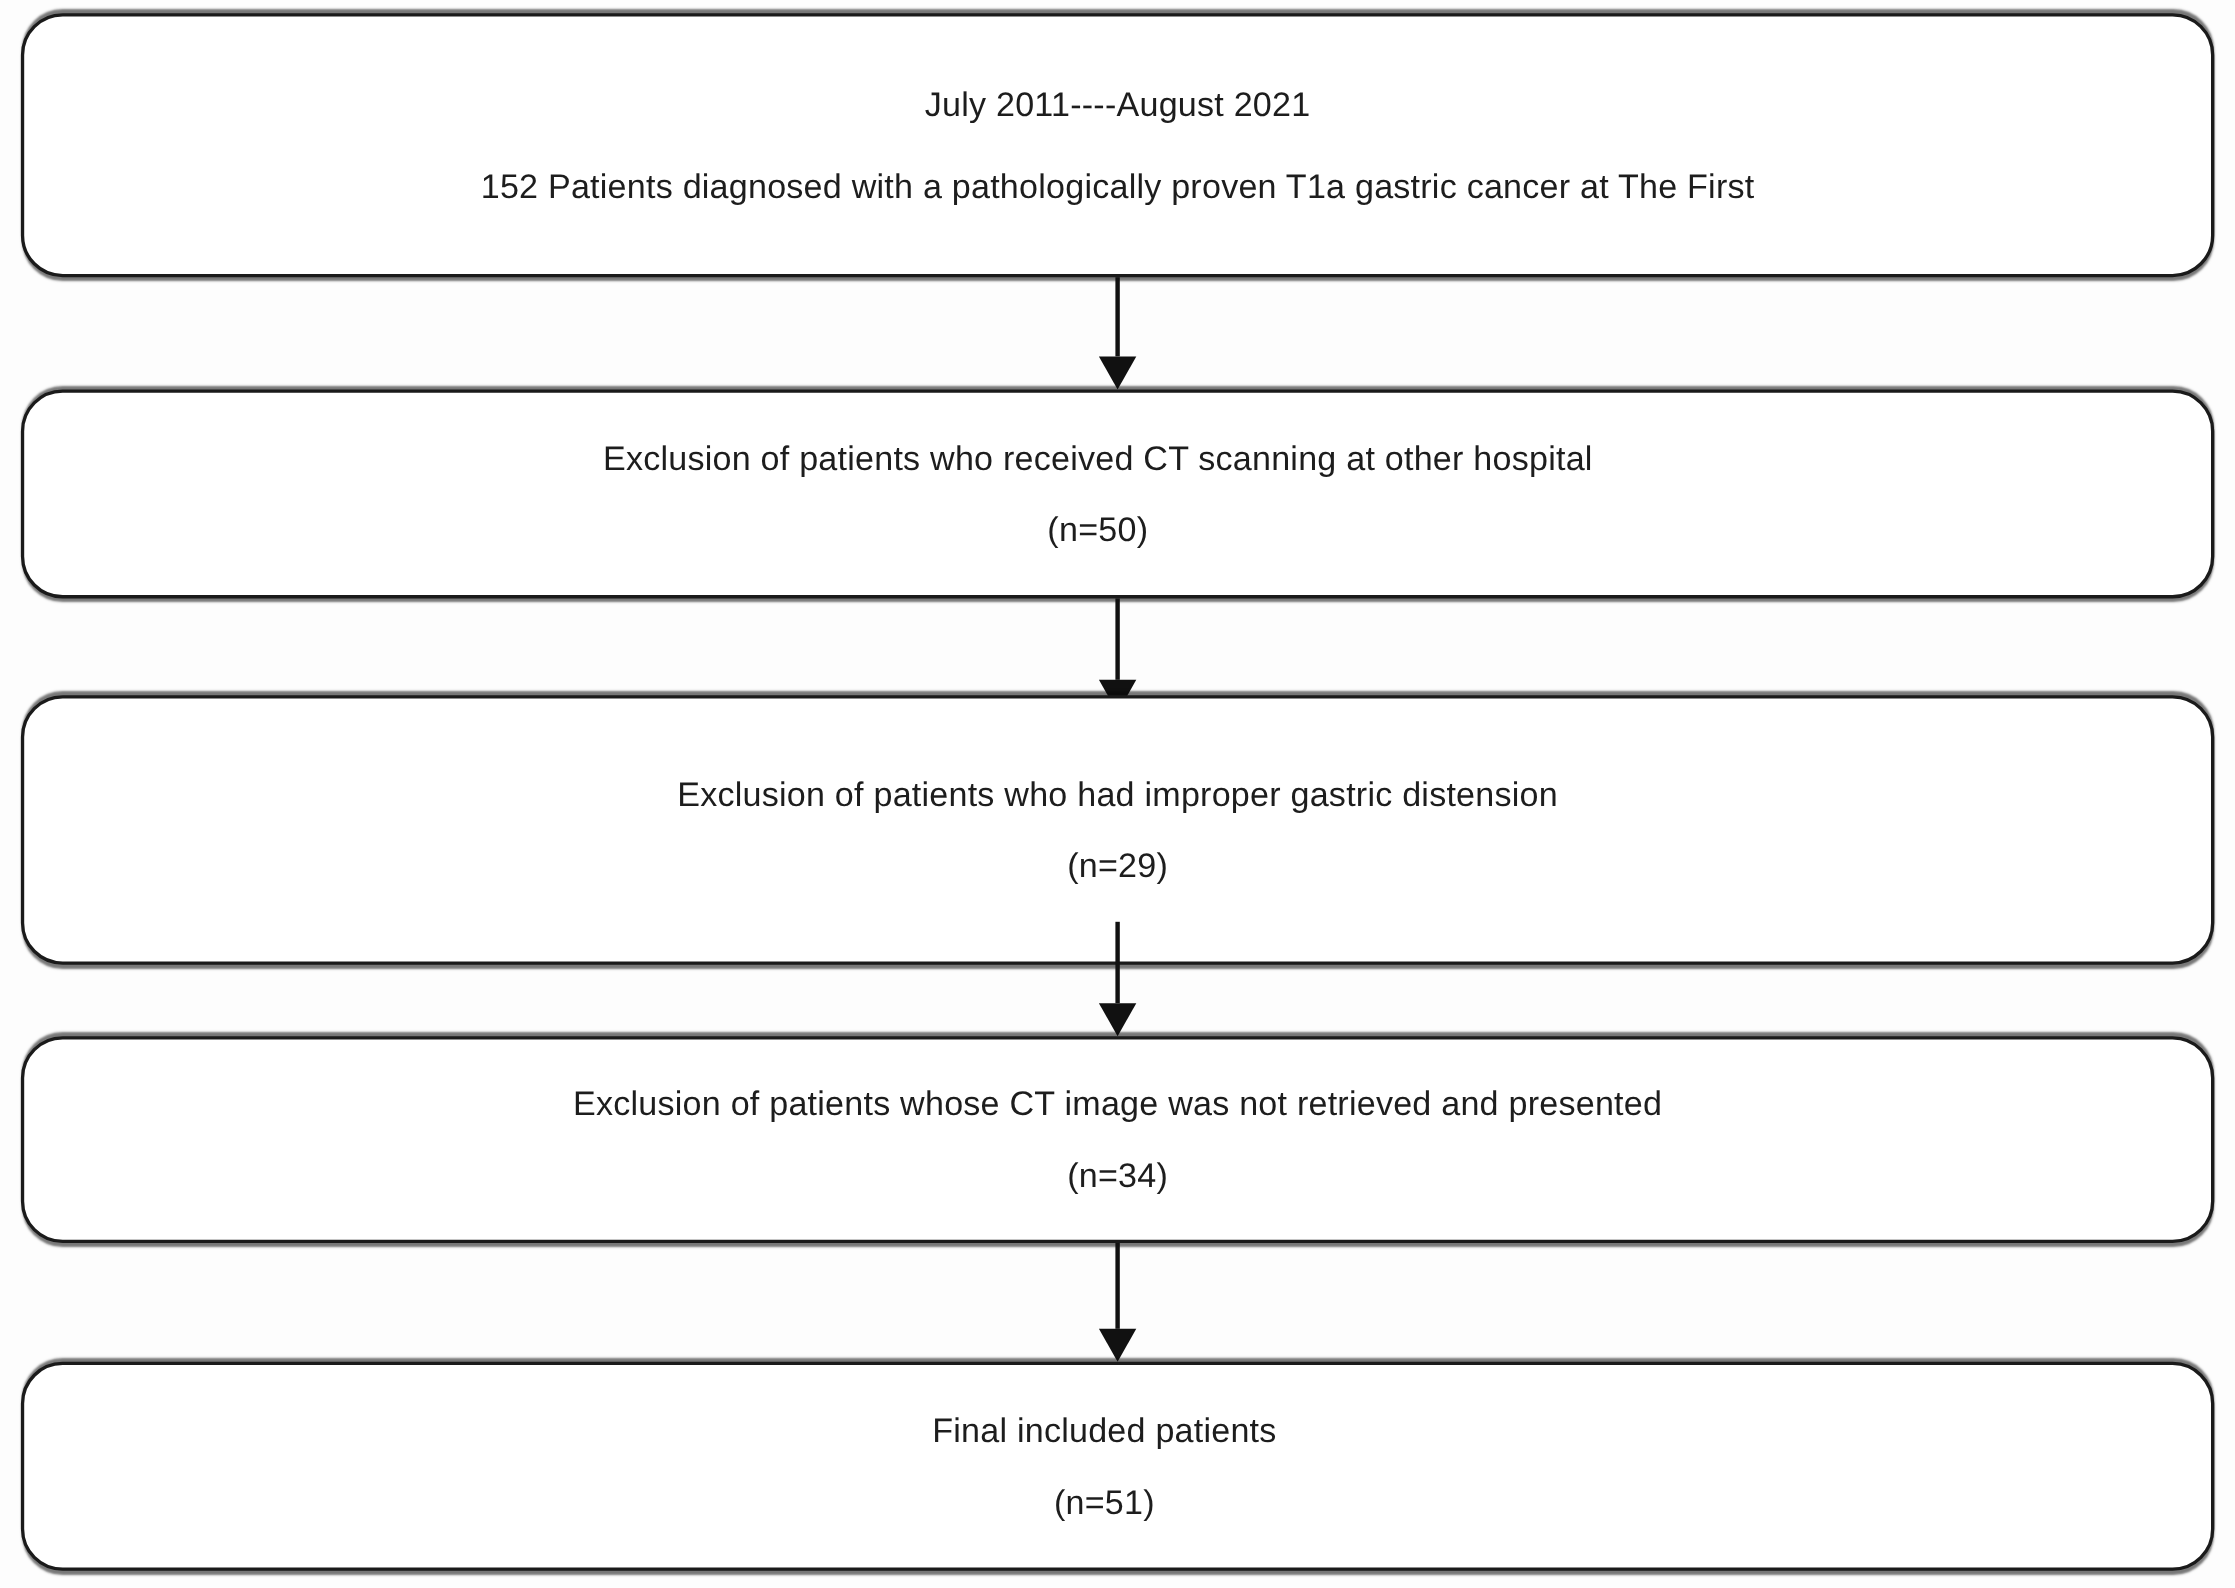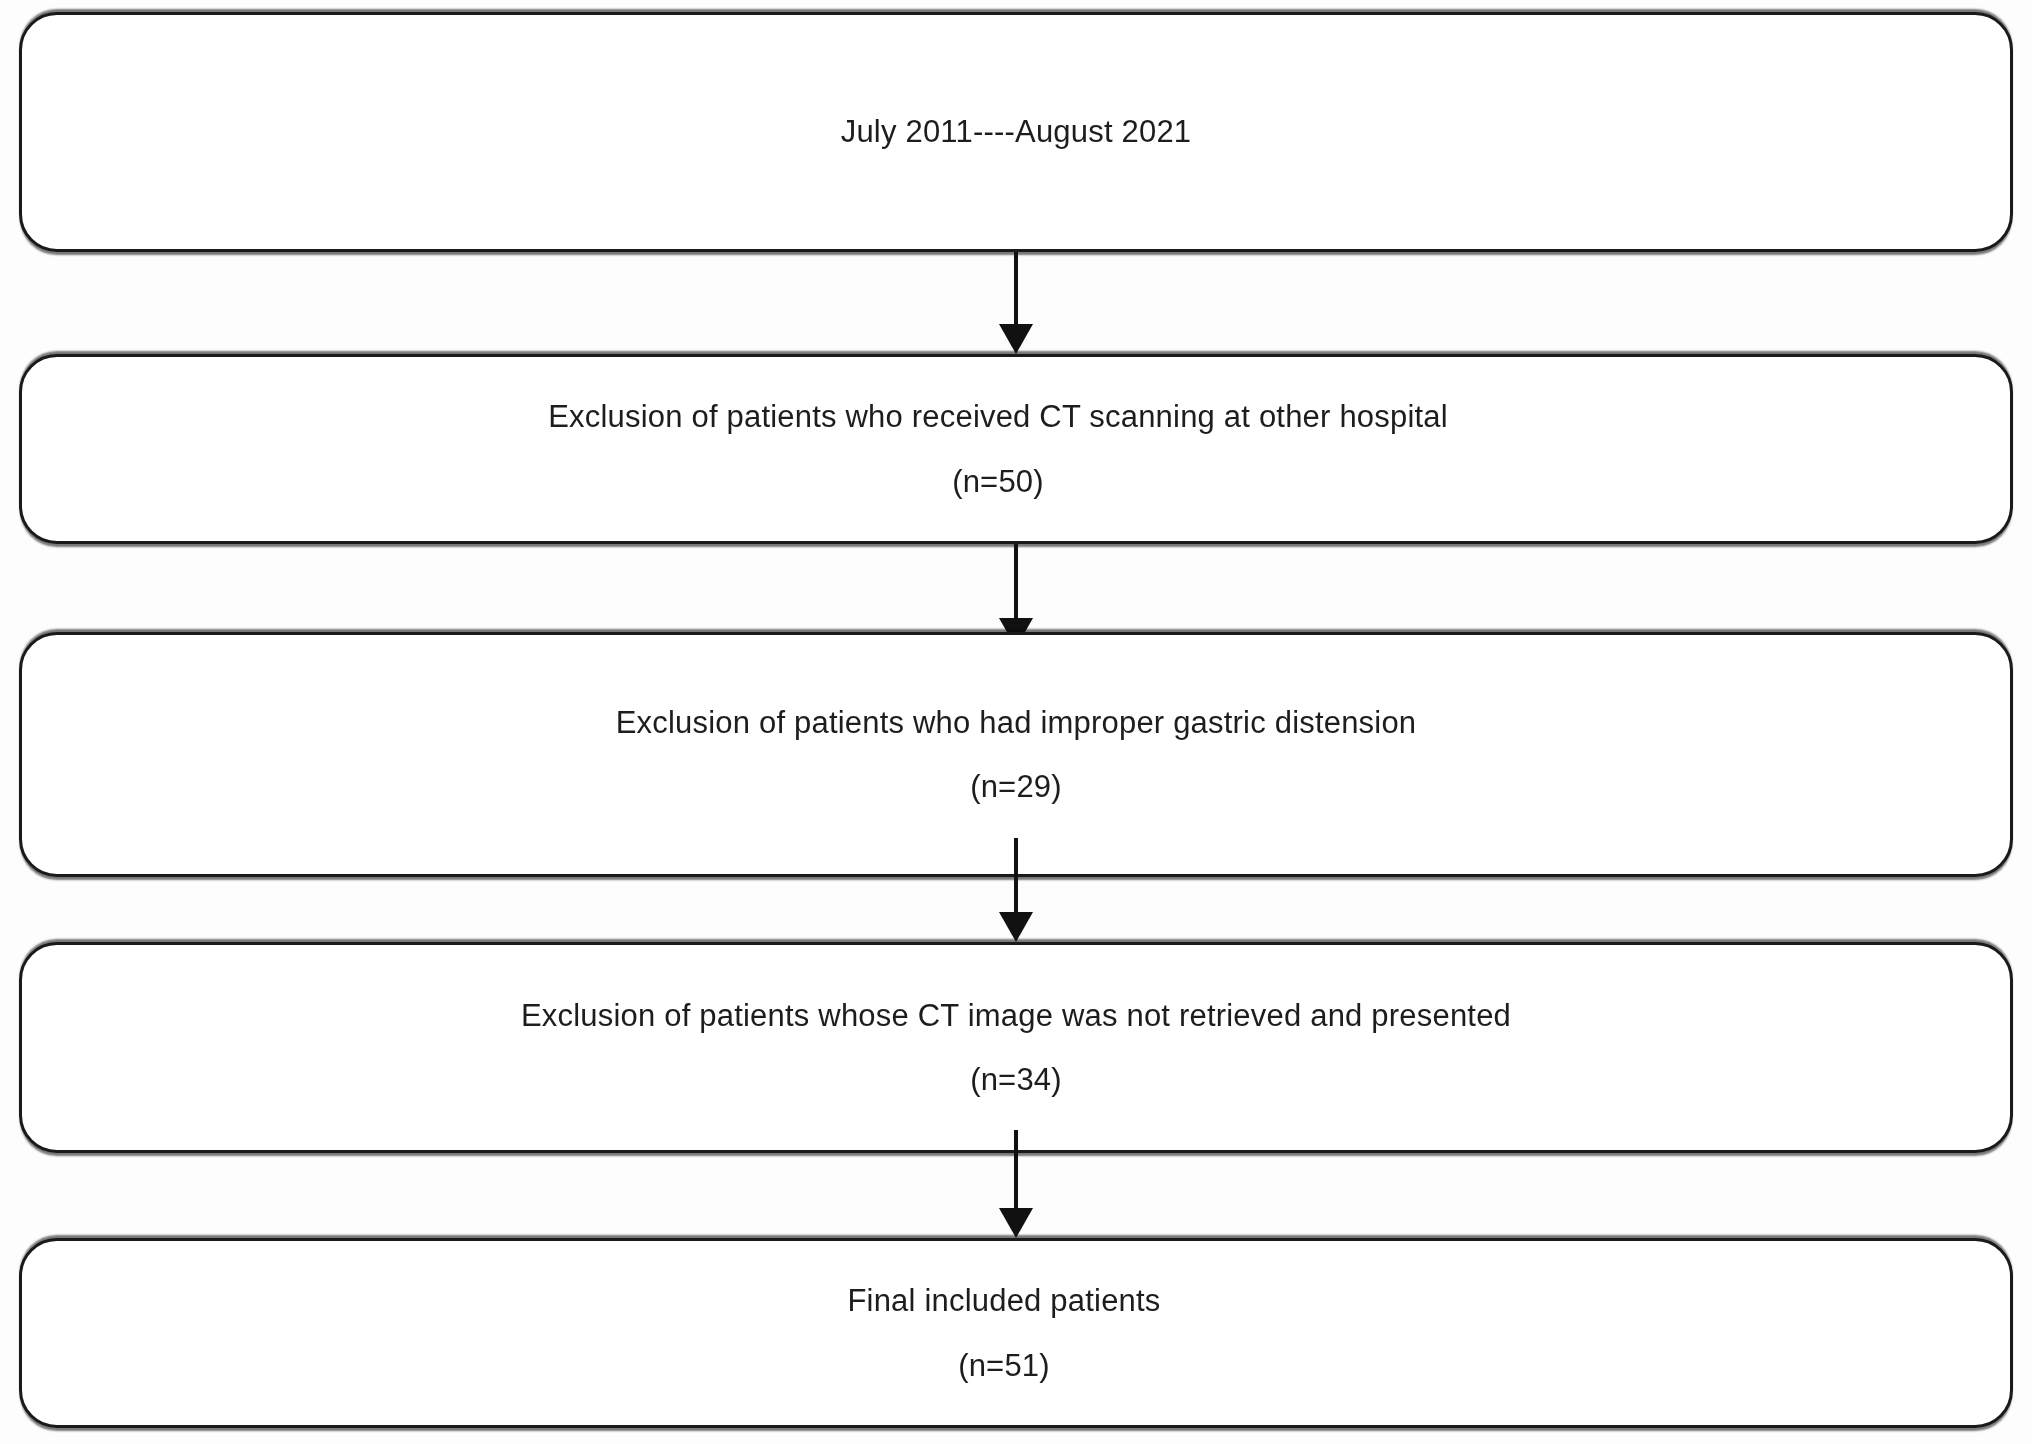--- a/index.html
+++ b/index.html
@@ -38,21 +38,21 @@
     font-size: 31px;
     line-height: 1.2;
     letter-spacing: 0.2px;
   }
   .gap-lg { row-gap: 38px; }
   .gap-sm { row-gap: 27px; }
 
   .box-1 { top: 12px;   height: 240px; }
   .box-2 { top: 354px;  height: 190px; padding-left: 24px; }
   .box-3 { top: 632px;  height: 245px; }
-  .box-4 { top: 942px;  height: 211px; }
+  .box-4 { top: 942px;  height: 188px; }
   .box-5 { top: 1238px; height: 190px; padding-left: 36px; }
 
   .arrow {
     position: absolute;
     left: 50%;
     transform: translateX(-50%);
     width: 40px;
     display: flex;
     flex-direction: column;
     align-items: center;
@@ -74,20 +74,21 @@
     border-top: 30px solid #111111;
   }
 </style>
 </head>
 <body>
 
 <div class="canvas">
 
   <section class="flow-box box-1 gap-lg">
     <p>July 2011----August 2021</p>
+    <p>152 Patients diagnosed with a pathologically proven T1a gastric cancer at The First</p>
   </section>
 
   <div class="arrow arrow-1">
     <div class="shaft"></div>
     <div class="head"></div>
   </div>
 
   <section class="flow-box box-2 gap-sm">
     <p>Exclusion of patients who received CT scanning at other hospital</p>
     <p>(n=50)</p>

